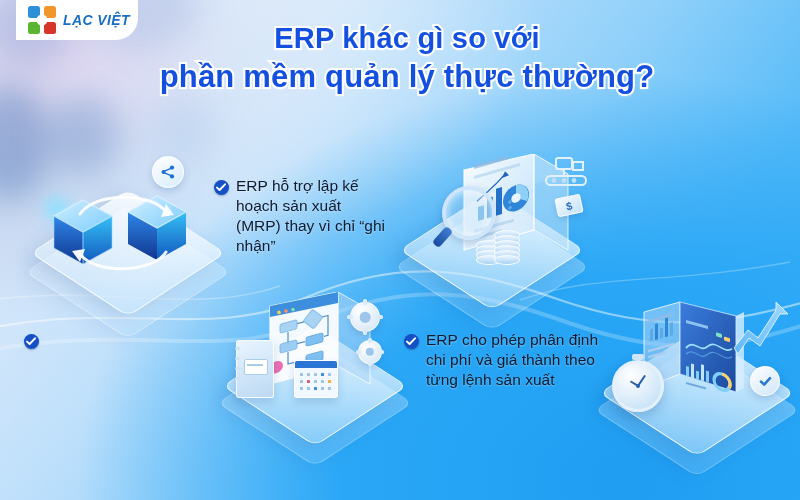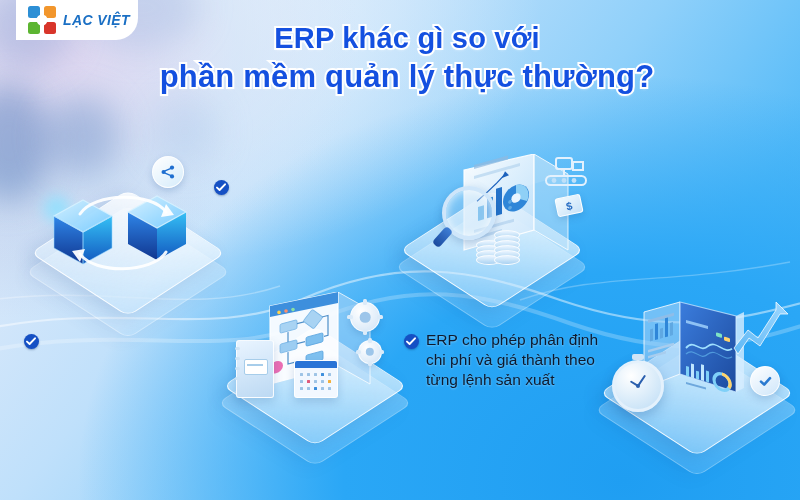--- a/index.html
+++ b/index.html
@@ -479,20 +479,21 @@
       </svg>
     </div>
   </div>
 
   <div class="callout" id="callout-mrp">
     <span class="check">
       <svg width="10" height="9" viewBox="0 0 10 9">
           <path d="M1 4.6 L3.6 7 L9 1.3" fill="none" stroke="#ffffff" stroke-width="1.9" stroke-linecap="round" stroke-linejoin="round"></path>
         </svg>
     </span>
+    <span class="txt">ERP hỗ trợ lập kế hoạch sản xuất (MRP) thay vì chỉ “ghi nhận”</span>
   </div>
 
 
   <div class="callout" id="callout-connect">
     <span class="check">
       <svg width="10" height="9" viewBox="0 0 10 9">
           <path d="M1 4.6 L3.6 7 L9 1.3" fill="none" stroke="#ffffff" stroke-width="1.9" stroke-linecap="round" stroke-linejoin="round"></path>
         </svg>
     </span>
   </div>

